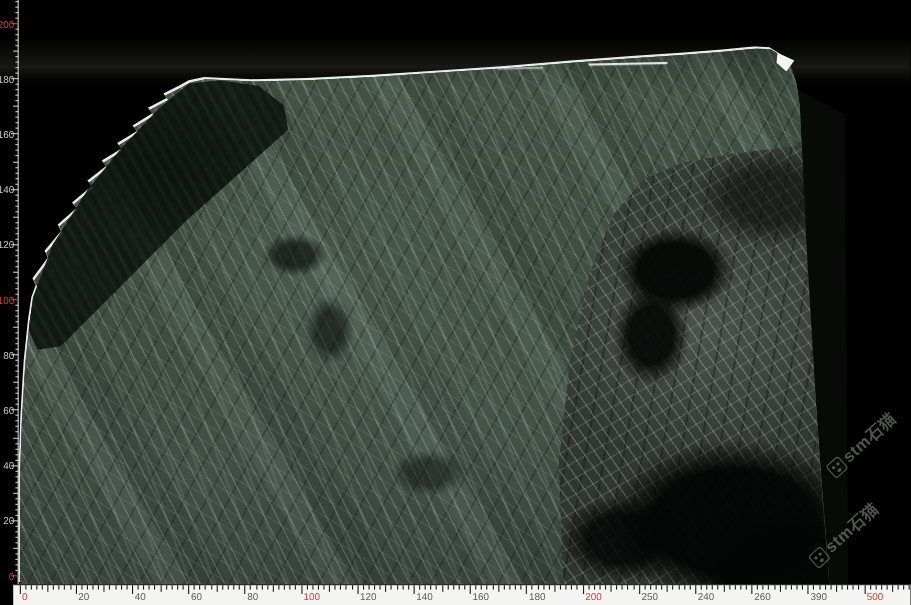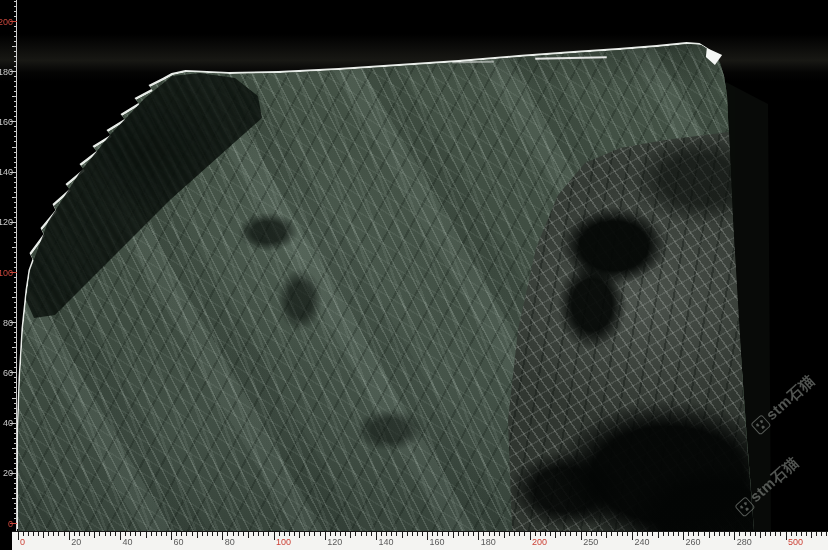--- a/index.html
+++ b/index.html
@@ -366,21 +366,21 @@
       <div class="tick" style="left: 676.22px; height: 4px; background: rgb(28, 28, 28);"></div>
       <div class="tick" style="left: 681.34px; height: 4px; background: rgb(28, 28, 28);"></div>
       <div class="tick" style="left: 686.46px; height: 4px; background: rgb(28, 28, 28);"></div>
       <div class="tick" style="left: 691.58px; height: 4px; background: rgb(28, 28, 28);"></div>
       <div class="tick" style="left: 696.7px; height: 6px; background: rgb(28, 28, 28);"></div>
       <div class="tick" style="left: 701.82px; height: 4px; background: rgb(28, 28, 28);"></div>
       <div class="tick" style="left: 706.94px; height: 4px; background: rgb(28, 28, 28);"></div>
       <div class="tick" style="left: 712.06px; height: 4px; background: rgb(28, 28, 28);"></div>
       <div class="tick" style="left: 717.18px; height: 4px; background: rgb(28, 28, 28);"></div>
       <div class="tick" style="left: 722.3px; height: 8px; background: rgb(28, 28, 28);"></div>
-      <div class="lbl" style="left: 724.8px; color: rgb(90, 90, 90);">280</div>
+      <div class="lbl" style="left: 724.8px; color: rgb(90, 90, 90);">390</div>
       <div class="tick" style="left: 727.42px; height: 4px; background: rgb(28, 28, 28);"></div>
       <div class="tick" style="left: 732.54px; height: 4px; background: rgb(28, 28, 28);"></div>
       <div class="tick" style="left: 737.66px; height: 4px; background: rgb(28, 28, 28);"></div>
       <div class="tick" style="left: 742.78px; height: 4px; background: rgb(28, 28, 28);"></div>
       <div class="tick" style="left: 747.9px; height: 6px; background: rgb(28, 28, 28);"></div>
       <div class="tick" style="left: 753.02px; height: 4px; background: rgb(28, 28, 28);"></div>
       <div class="tick" style="left: 758.14px; height: 4px; background: rgb(28, 28, 28);"></div>
       <div class="tick" style="left: 763.26px; height: 4px; background: rgb(28, 28, 28);"></div>
       <div class="tick" style="left: 768.38px; height: 4px; background: rgb(28, 28, 28);"></div>
       <div class="tick" style="left: 773.5px; height: 8px; background: rgb(28, 28, 28);"></div>

